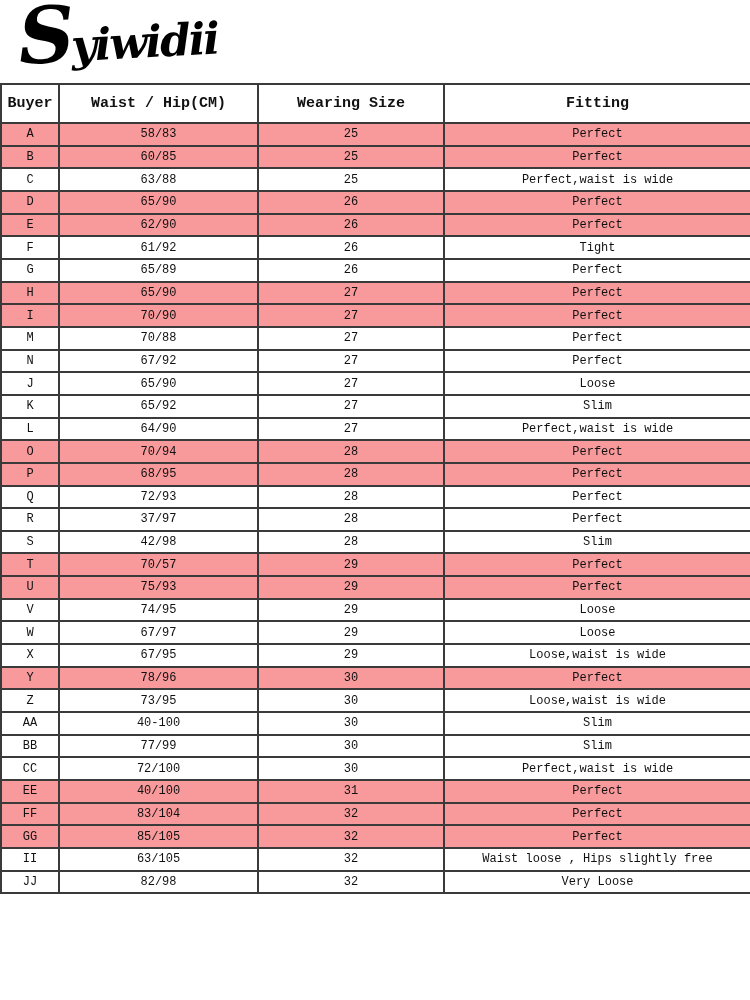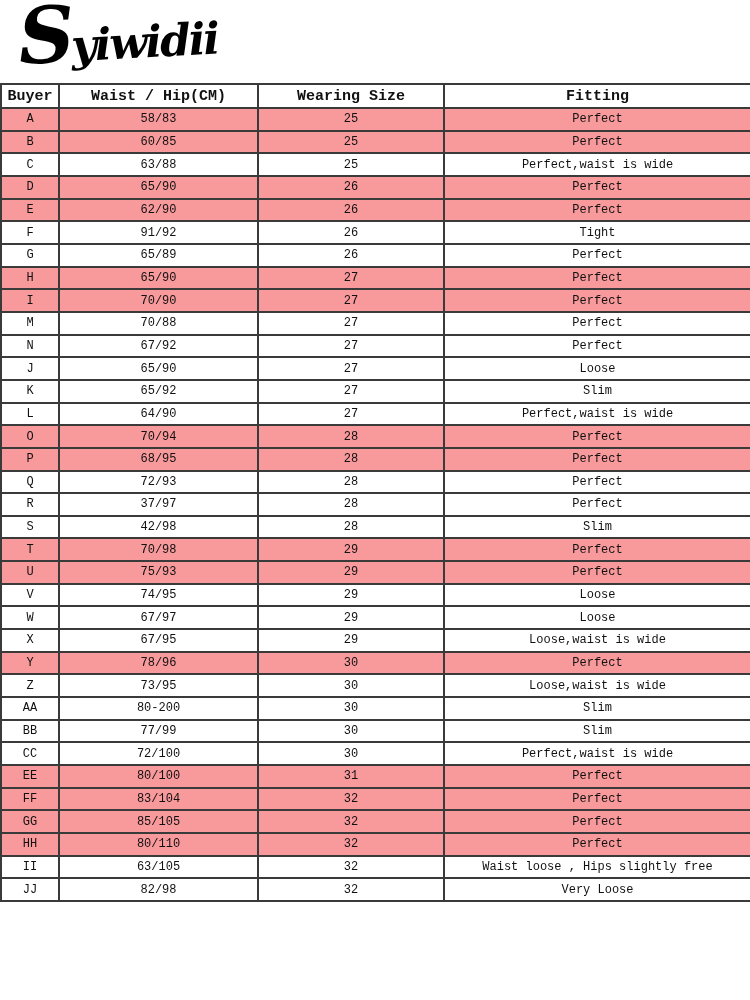--- a/index.html
+++ b/index.html
@@ -42,21 +42,21 @@
     table-layout: fixed;
   }
   table.size-chart th,
   table.size-chart td {
     border: 2px solid var(--border, #3a3a3a);
     text-align: center;
     vertical-align: middle;
     overflow: hidden;
     white-space: nowrap;
   }
-  table.size-chart thead tr { height: 24px; }
+  table.size-chart thead tr { height: 39px; }
   table.size-chart thead th {
     font-size: 15px;
     font-weight: 700;
     letter-spacing: 0px;
     background: #ffffff;
   }
   table.size-chart tbody tr { height: 22.67px; }
   table.size-chart tbody td {
     font-size: 12px;
     font-weight: 400;
@@ -118,21 +118,21 @@
           <td>Perfect</td>
         </tr>
         <tr class="hl">
           <td>E</td>
           <td>62/90</td>
           <td>26</td>
           <td>Perfect</td>
         </tr>
         <tr>
           <td>F</td>
-          <td>91/92</td>
+          <td>61/92</td>
           <td>26</td>
           <td>Tight</td>
         </tr>
         <tr>
           <td>G</td>
           <td>65/89</td>
           <td>26</td>
           <td>Perfect</td>
         </tr>
         <tr class="hl">
@@ -202,21 +202,21 @@
           <td>Perfect</td>
         </tr>
         <tr>
           <td>S</td>
           <td>42/98</td>
           <td>28</td>
           <td>Slim</td>
         </tr>
         <tr class="hl">
           <td>T</td>
-          <td>70/98</td>
+          <td>70/57</td>
           <td>29</td>
           <td>Perfect</td>
         </tr>
         <tr class="hl">
           <td>U</td>
           <td>75/93</td>
           <td>29</td>
           <td>Perfect</td>
         </tr>
         <tr>
@@ -244,57 +244,51 @@
           <td>Perfect</td>
         </tr>
         <tr>
           <td>Z</td>
           <td>73/95</td>
           <td>30</td>
           <td>Loose,waist is wide</td>
         </tr>
         <tr>
           <td>AA</td>
-          <td>80-200</td>
+          <td>40-100</td>
           <td>30</td>
           <td>Slim</td>
         </tr>
         <tr>
           <td>BB</td>
           <td>77/99</td>
           <td>30</td>
           <td>Slim</td>
         </tr>
         <tr>
           <td>CC</td>
           <td>72/100</td>
           <td>30</td>
           <td>Perfect,waist is wide</td>
         </tr>
         <tr class="hl">
           <td>EE</td>
-          <td>80/100</td>
+          <td>40/100</td>
           <td>31</td>
           <td>Perfect</td>
         </tr>
         <tr class="hl">
           <td>FF</td>
           <td>83/104</td>
           <td>32</td>
           <td>Perfect</td>
         </tr>
         <tr class="hl">
           <td>GG</td>
           <td>85/105</td>
-          <td>32</td>
-          <td>Perfect</td>
-        </tr>
-        <tr class="hl">
-          <td>HH</td>
-          <td>80/110</td>
           <td>32</td>
           <td>Perfect</td>
         </tr>
         <tr>
           <td>II</td>
           <td>63/105</td>
           <td>32</td>
           <td>Waist loose , Hips slightly free</td>
         </tr>
         <tr>

